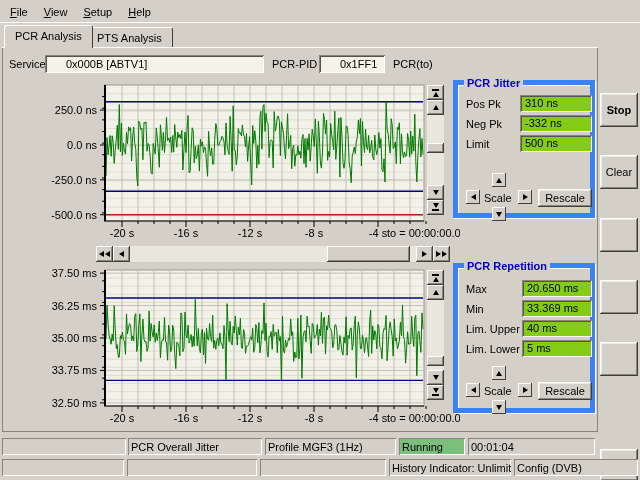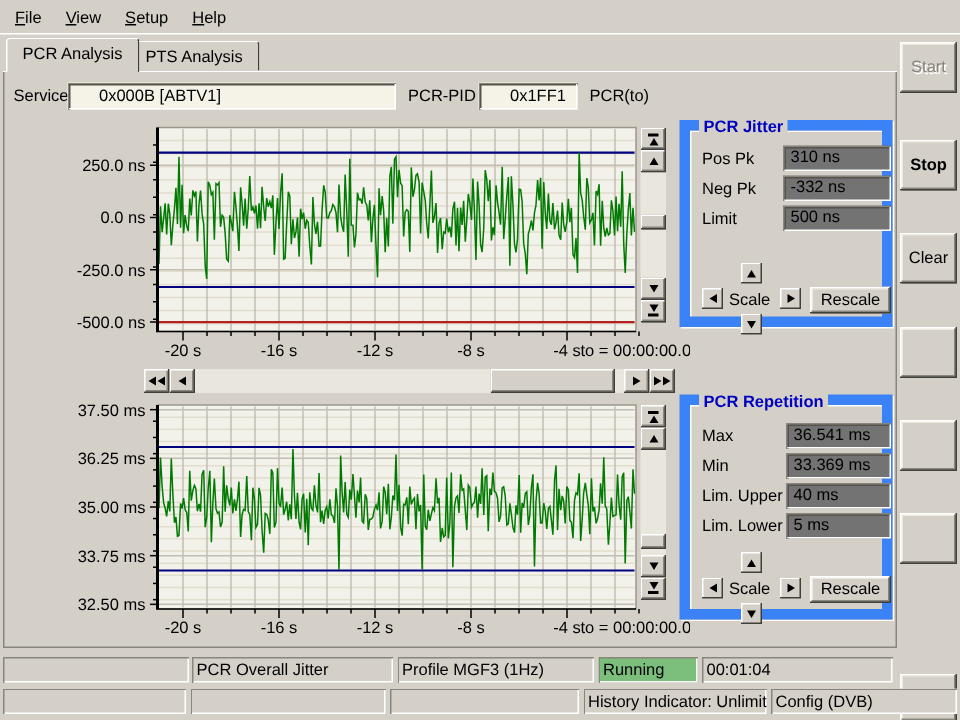--- a/index.html
+++ b/index.html
@@ -24,26 +24,26 @@
   .field{position:absolute;background:#F5F3E7;height:18px;box-sizing:border-box;
     box-shadow:inset 1px 1px 0 #87857c,inset -1px -1px 0 #fff,inset 2px 2px 0 #55534c;
     padding:3px 0 0 21px;white-space:nowrap;overflow:hidden}
   
   .btn{position:absolute;background:#D4D0C8;box-sizing:border-box;cursor:default;
     display:flex;align-items:center;justify-content:center;
     box-shadow:inset -1px -1px 0 #403f3a,inset 1px 1px 0 #fff,inset -2px -2px 0 #87857c,inset 2px 2px 0 #ECEAE1}
   .btn.disabled{color:#87857c;text-shadow:1px 1px 0 #fff}
   .btn.bold{font-weight:bold}
   
-  .group{position:absolute;border:7px solid #3b82f6;box-sizing:border-box;
+  .group{position:absolute;border:5px solid #3b82f6;box-sizing:border-box;
     box-shadow:inset 1px 1px 0 #fff,1px 1px 0 #fff}
   .group-title{position:absolute;top:-8px;left:6px;background:#D4D0C8;padding:0 3px;
     font-weight:bold;color:#0000C0;white-space:nowrap}
   .grp-lbl{position:absolute;white-space:nowrap}
-  .grp-field{position:absolute;background:#737373;height:17px;box-sizing:border-box;
+  .grp-field{position:absolute;background:#84cc16;height:17px;box-sizing:border-box;
     box-shadow:inset 1px 1px 0 #87857c,inset -1px -1px 0 #fff,inset 2px 2px 0 #55534c;
     padding:2px 0 0 5px;white-space:nowrap;overflow:hidden}
   .mini-btn{position:absolute;width:14px;height:14px;background:#D4D0C8;display:flex;align-items:center;justify-content:center;
     box-shadow:inset -1px -1px 0 #403f3a,inset 1px 1px 0 #fff}
   
   .t-up{width:0;height:0;border-left:3px solid transparent;border-right:3px solid transparent;border-bottom:5px solid #000}
   .t-dn{width:0;height:0;border-left:3px solid transparent;border-right:3px solid transparent;border-top:5px solid #000}
   .t-lf{width:0;height:0;border-top:3px solid transparent;border-bottom:3px solid transparent;border-right:5px solid #000}
   .t-rt{width:0;height:0;border-top:3px solid transparent;border-bottom:3px solid transparent;border-left:5px solid #000}
   .bar-h{width:7px;height:2px;background:#000;margin:1px 0}
@@ -370,21 +370,21 @@
       </div>
     <div class="mini-btn" style="left:34px;top:122px">
         <div class="t-dn"></div>
       </div>
     <div class="btn" style="left:80px;top:104px;width:54px;height:18px">Rescale</div>
   </div>
 
   <div class="group" style="left:453px;top:263px;width:142px;height:150px">
     <span class="group-title">PCR Repetition</span>
     <span class="grp-lbl" style="left:8px;top:15px">Max</span>
-    <div class="grp-field" style="left:64px;top:12px;width:70px">36.541 ms</div>
+    <div class="grp-field" style="left:64px;top:12px;width:70px">20.650 ms</div>
     <span class="grp-lbl" style="left:8px;top:35px">Min</span>
     <div class="grp-field" style="left:64px;top:32px;width:70px">33.369 ms</div>
     <span class="grp-lbl" style="left:8px;top:55px">Lim. Upper</span>
     <div class="grp-field" style="left:64px;top:52px;width:70px">40 ms</div>
     <span class="grp-lbl" style="left:8px;top:75px">Lim. Lower</span>
     <div class="grp-field" style="left:64px;top:72px;width:70px">5 ms</div>
     <div class="mini-btn" style="left:34px;top:98px">
         <div class="t-up"></div>
       </div>
     <div class="mini-btn" style="left:8px;top:115px">
@@ -393,21 +393,20 @@
     <span class="grp-lbl" style="left:26px;top:117px">Scale</span>
     <div class="mini-btn" style="left:60px;top:115px">
         <div class="t-rt"></div>
       </div>
     <div class="mini-btn" style="left:34px;top:132px">
         <div class="t-dn"></div>
       </div>
     <div class="btn" style="left:80px;top:114px;width:54px;height:18px">Rescale</div>
   </div>
 
-  <div class="btn disabled" style="left:600px;top:28px;width:38px;height:34px">Start</div>
   <div class="btn" style="left:600px;top:155px;width:38px;height:34px">Clear</div>
   <div class="btn bold" style="left:600px;top:93px;width:38px;height:34px">Stop</div>
   <div class="btn" style="left:600px;top:218px;width:38px;height:34px"></div>
   <div class="btn" style="left:600px;top:280px;width:38px;height:34px"></div>
   <div class="btn" style="left:600px;top:342px;width:38px;height:34px"></div>
   <div class="btn disabled" style="left:600px;top:449px;width:38px;height:32px">Config</div>
 
   <div class="sb-panel" style="left:2px;top:438px;width:124px"></div>
   <div class="sb-panel" style="left:128px;top:438px;width:134px">PCR Overall Jitter</div>
   <div class="sb-panel" style="left:265px;top:438px;width:131px">Profile MGF3 (1Hz)</div>

